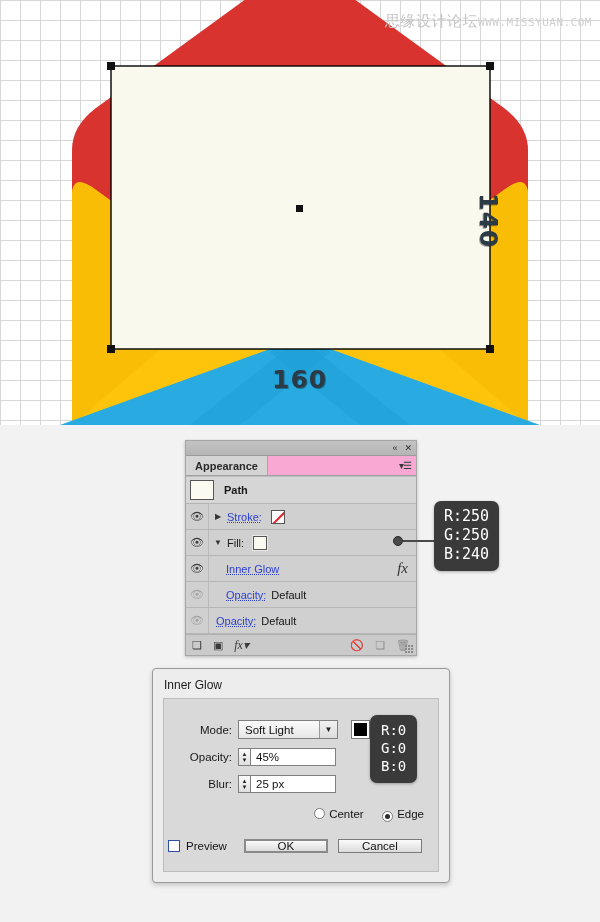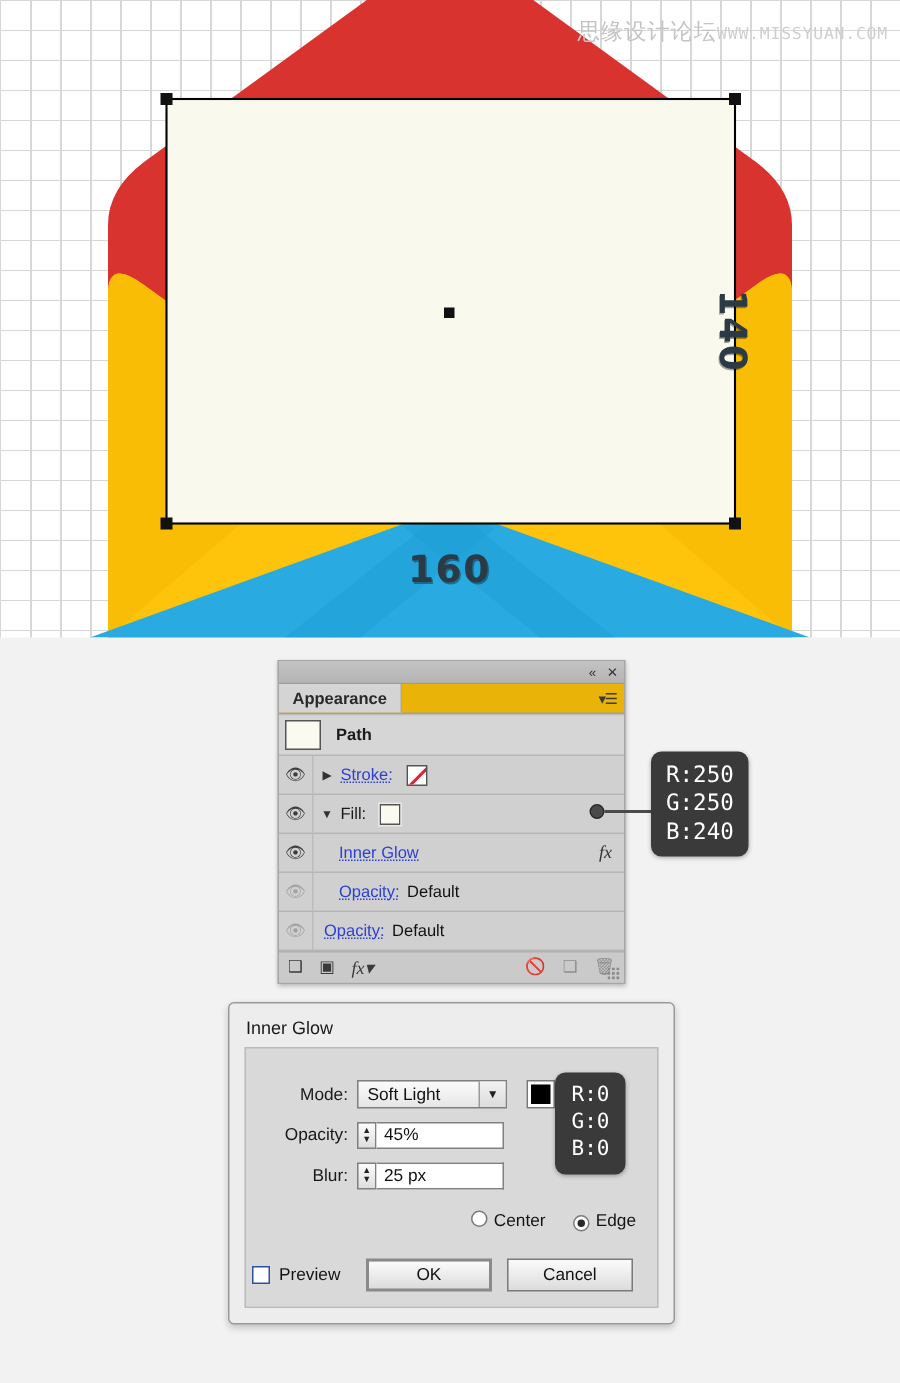--- a/index.html
+++ b/index.html
@@ -57,21 +57,21 @@
     font-size:11px;color:#1e1e1e;
   }
   .panel-titlebar{
     height:14px;background:linear-gradient(#c3c3c3,#b4b4b4);
     border-bottom:1px solid #9b9b9b;
     display:flex;align-items:center;justify-content:flex-end;
     padding-right:4px;gap:7px;
   }
   .tb-ico{font-size:9px;color:#333;line-height:1;cursor:default;}
   .panel-tabrow{
-    height:19px;background:#eab308;display:flex;align-items:stretch;
+    height:19px;background:#f9a8d4;display:flex;align-items:stretch;
     border-bottom:1px solid #a0a0a0;
     justify-content:center;
   }
   .panel-tab{
     background:#d4d4d4;padding:0 9px;display:flex;align-items:center;
     font-weight:bold;font-size:11px;color:#2a2a2a;
     border-right:1px solid #a8a8a8;
   }
   .panel-tab-filler{flex:1;display:flex;align-items:center;justify-content:flex-end;padding-right:5px;}
   .menu-ico{font-size:10px;color:#3a3a3a;letter-spacing:-1px;}
@@ -104,21 +104,21 @@
     width:14px;height:14px;border:1px solid #555;background:#fff;
     margin-left:4px;position:relative;box-sizing:border-box;overflow:hidden;
   }
   .swatch-none::after{
     content:"";position:absolute;left:-3px;top:5px;width:22px;height:2.2px;
     background:#e0232e;transform:rotate(-45deg);
   }
   .path-thumb{
     width:22px;height:18px;border:1px solid #555;background:#fafaf0;margin:0 10px 0 4px;
   }
-  .fx-mark{position:absolute;right:8px;font-style:italic;font-size:12px;color:#333;font-family:"Liberation Serif",serif;}
+  .fx-mark{position:absolute;right:8px;font-style:italic;font-size:15px;color:#333;font-family:"Liberation Serif",serif;}
   .indent-1{padding-left:40px;}
   .indent-2{padding-left:30px;}
 
   .ap-footer{
     height:20px;background:#cacaca;display:flex;align-items:center;
     border-top:1px solid #b0b0b0;padding:0 6px;gap:11px;position:relative;
   }
   .ft-ico{font-size:11px;color:#3a3a3a;line-height:1;}
   .ft-ico.dim{color:#8e8e8e;}
   .ft-spacer{flex:1;}
@@ -195,21 +195,21 @@
     background:#fff;display:inline-flex;align-items:center;justify-content:center;
     box-sizing:border-box;margin-right:4px;vertical-align:-1px;
   }
   .radio.on::after{content:"";width:5px;height:5px;border-radius:50%;background:#2a2a2a;}
   .radio-label{font-size:11.5px;color:#141414;margin-right:14px;}
   .checkbox{
     width:12px;height:12px;border:1.5px solid #2d4fa8;background:#fff;
     box-sizing:border-box;margin-right:6px;vertical-align:-2px;display:inline-block;
   }
   .btn{
-    height:22px;border:1px solid #7a7a7a;background:linear-gradient(#fbfbfb,#dcdcdc);
+    height:14px;border:1px solid #7a7a7a;background:linear-gradient(#fbfbfb,#dcdcdc);
     display:flex;align-items:center;justify-content:center;
     font-size:11.5px;color:#111;box-sizing:border-box;
   }
   .btn.default{border:2px solid #8a8a8a;}
 </style>
 </head>
 <body>
 
 <div id="canvas">
 

